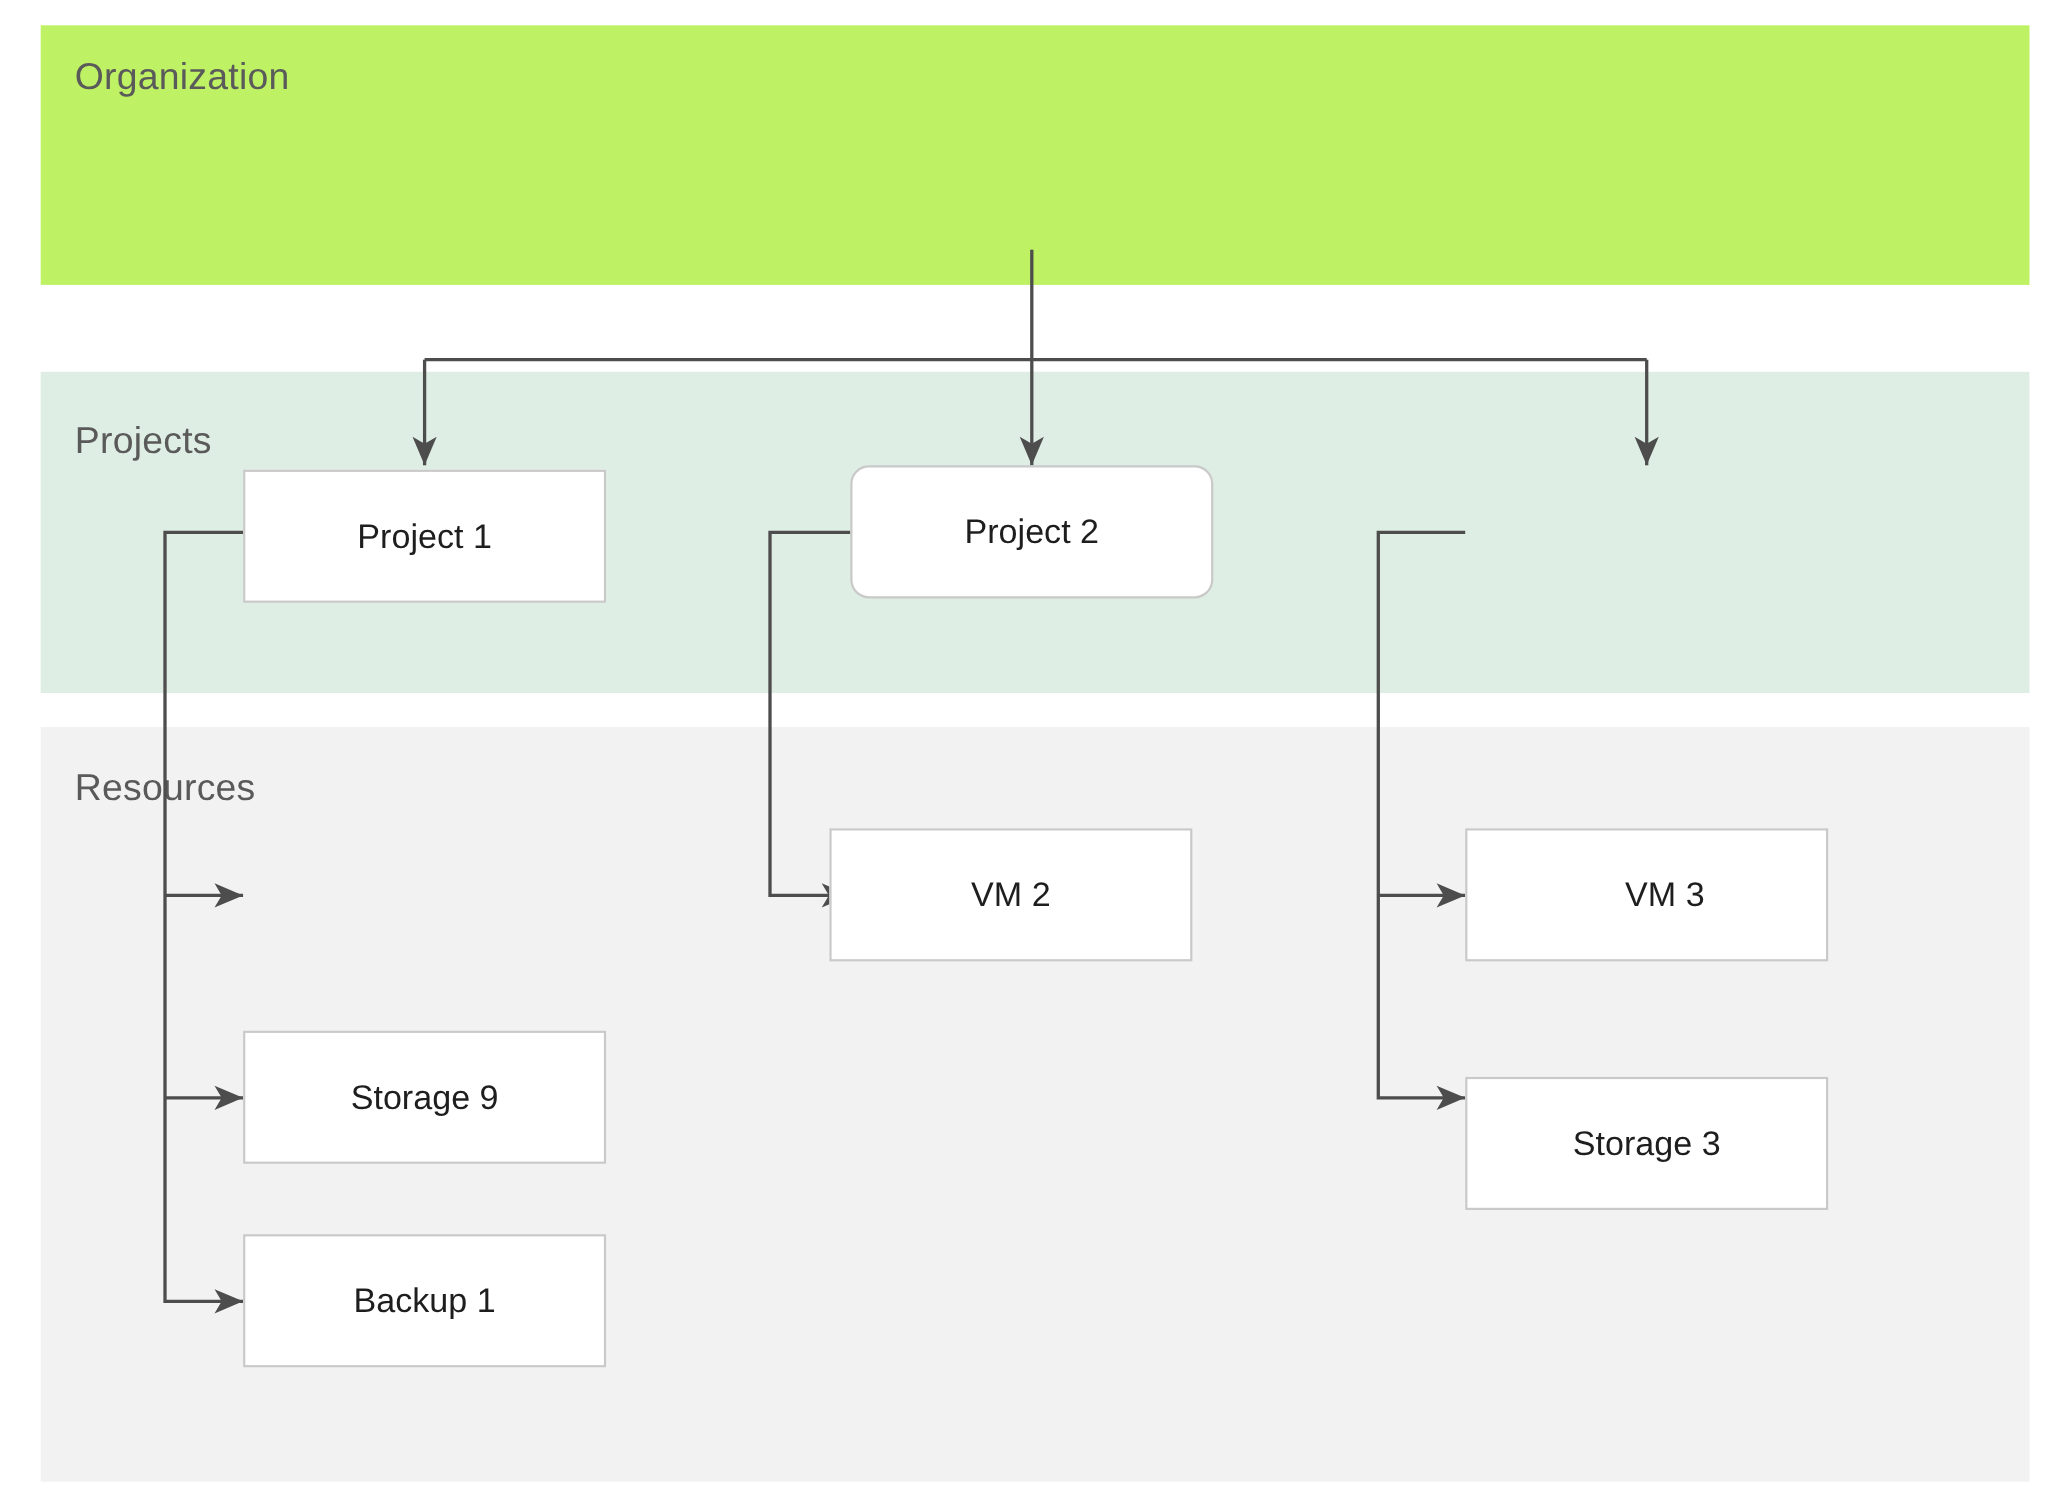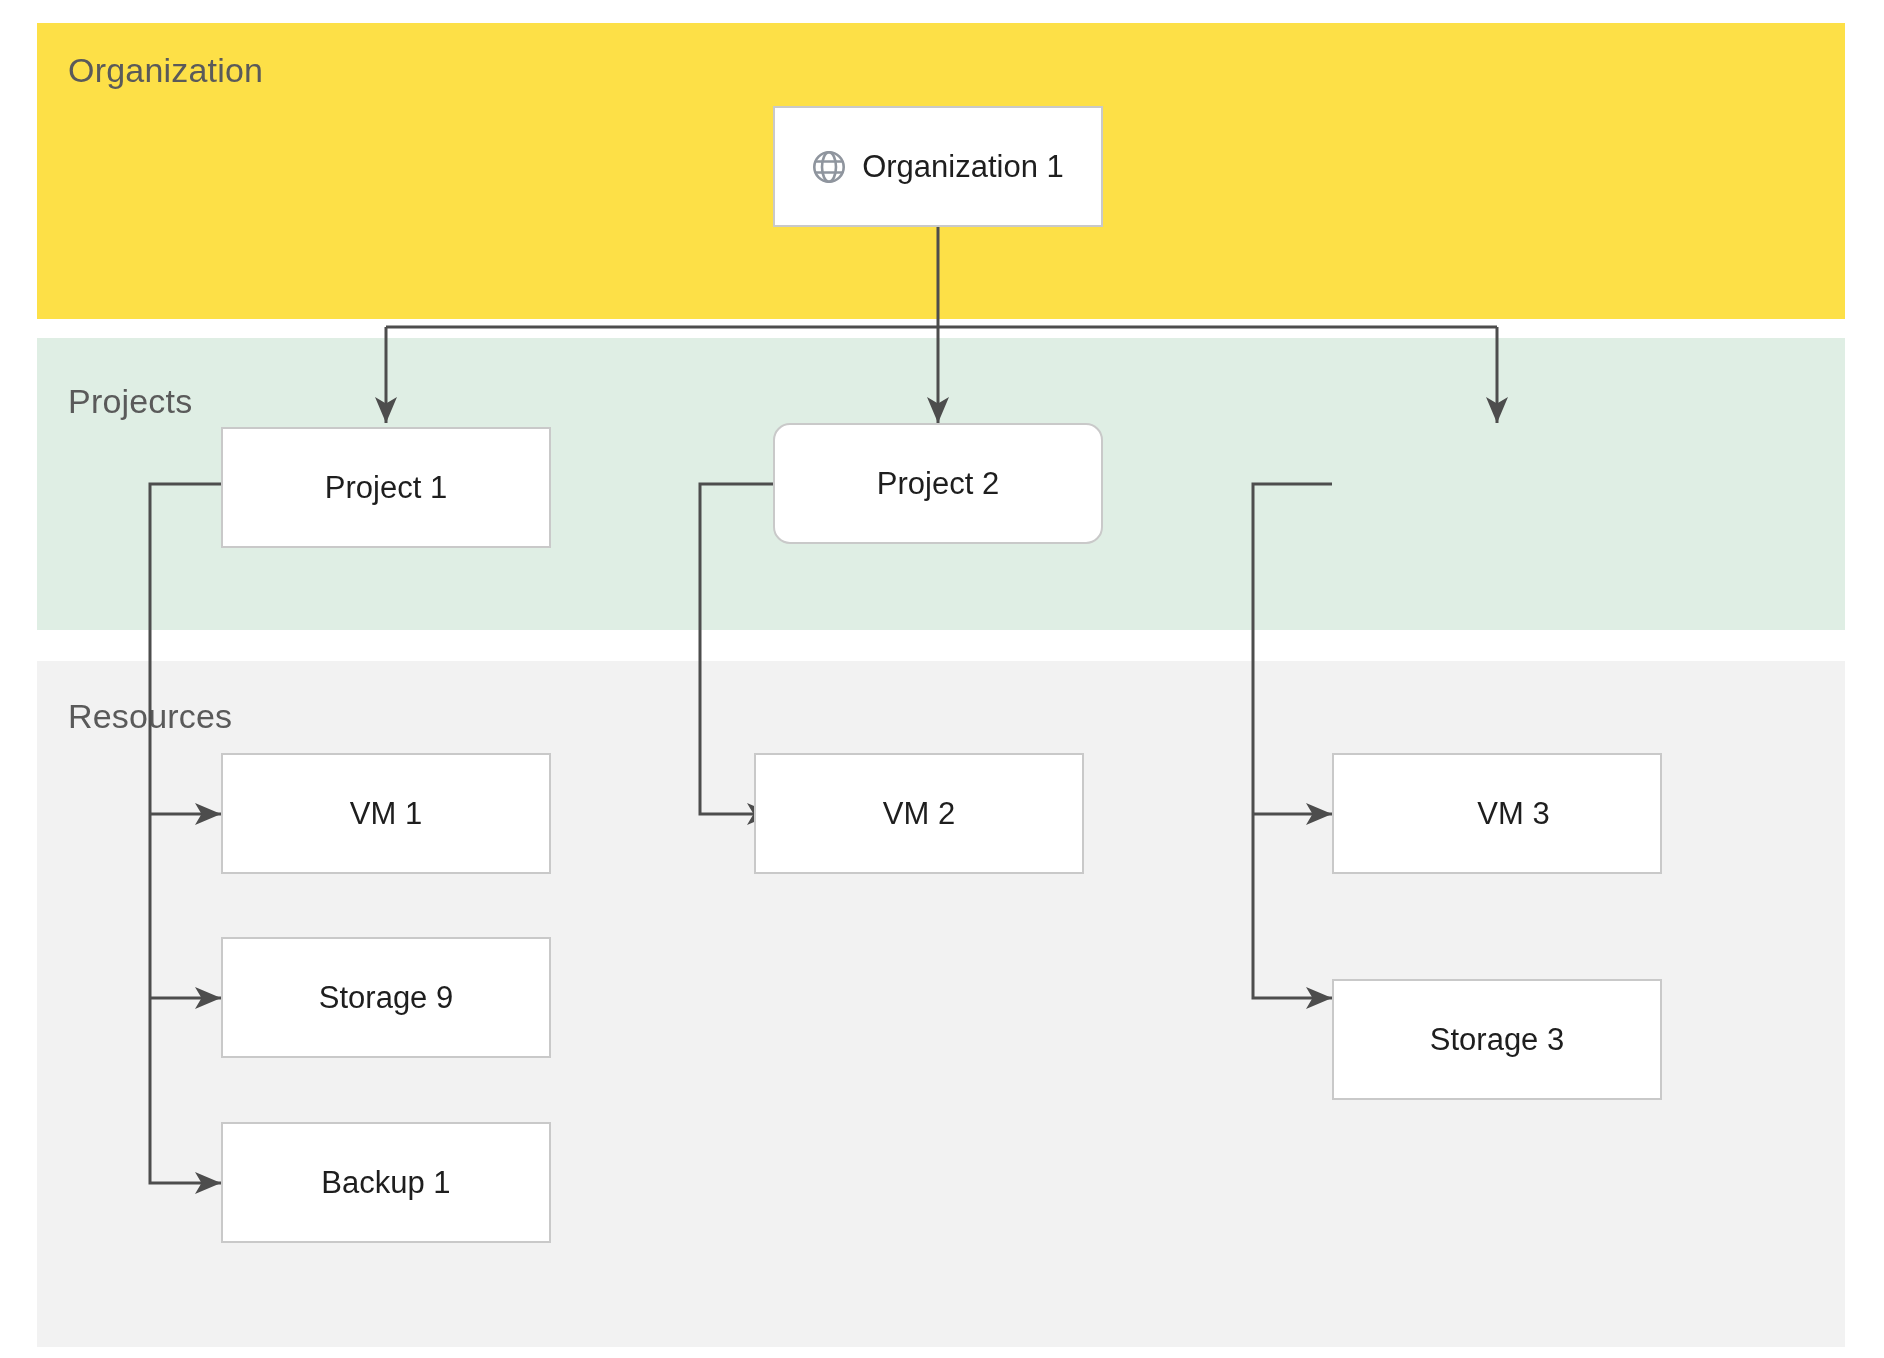--- a/index.html
+++ b/index.html
@@ -14,21 +14,21 @@
     height: 1358px;
     background: #ffffff;
     overflow: hidden;
   }
   
   .lane {
     position: absolute;
     left: 37px;
     width: 1808px;
   }
-  .lane-org       { top: 23px;  height: 296px; background: #fde047; }
+  .lane-org       { top: 23px;  height: 236px; background: #bef264; }
   .lane-projects  { top: 338px; height: 292px; background: #dfeee4; }
   .lane-resources { top: 661px; height: 686px; background: #f2f2f2; }
   .lane-label {
     position: absolute;
     left: 31px;
     top: 28px;
     font-size: 34px;
     color: #5a5a5a;
     letter-spacing: 0.2px;
     white-space: nowrap;
@@ -118,41 +118,28 @@
     <path class="edge" d="M221,484 L150,484 L150,1183 L221,1183" marker-end="url(#arrow)"></path>
     <path class="edge" d="M150,814 L221,814" marker-end="url(#arrow)"></path>
     <path class="edge" d="M150,998 L221,998" marker-end="url(#arrow)"></path>
 
     <path class="edge" d="M773,484 L700,484 L700,814 L773,814" marker-end="url(#arrow)"></path>
 
     <path class="edge" d="M1332,484 L1253,484 L1253,998 L1332,998" marker-end="url(#arrow)"></path>
     <path class="edge" d="M1253,814 L1332,814" marker-end="url(#arrow)"></path>
   </svg>
 
-  <div class="node n-org1">
-    <span class="globe">
-      <svg viewBox="0 0 34 34">
-        <circle cx="17" cy="17" r="14.7"></circle>
-        <ellipse cx="17" cy="17" rx="7" ry="14.7"></ellipse>
-        <path d="M3.4,11.5 L30.6,11.5 M3.4,22.5 L30.6,22.5"></path>
-      </svg>
-    </span>
-    <span>Organization 1</span>
-  </div>
 
   <div class="node n-project1">
     <span>Project 1</span>
   </div>
   <div class="node n-project2">
     <span>Project 2</span>
   </div>
 
-  <div class="node n-vm1">
-    <span>VM 1</span>
-  </div>
   <div class="node n-vm2">
     <span>VM 2</span>
   </div>
   <div class="node n-vm3">
     <span>VM 3</span>
   </div>
   <div class="node n-storage1">
     <span>Storage 9</span>
   </div>
   <div class="node n-storage3">

